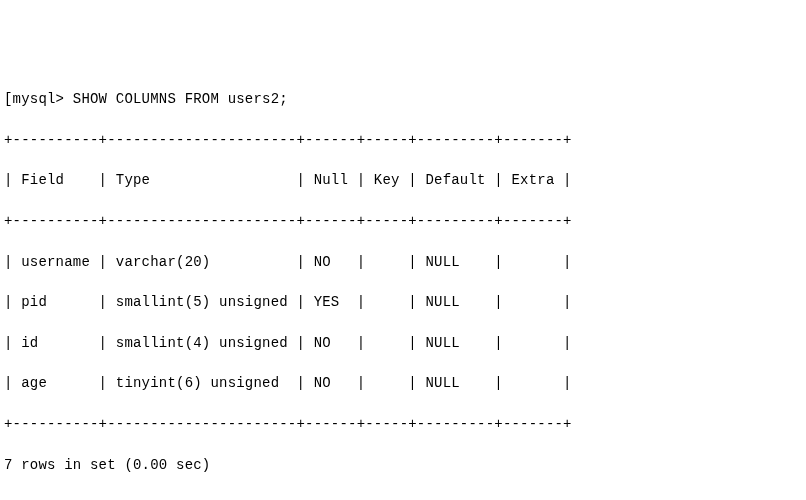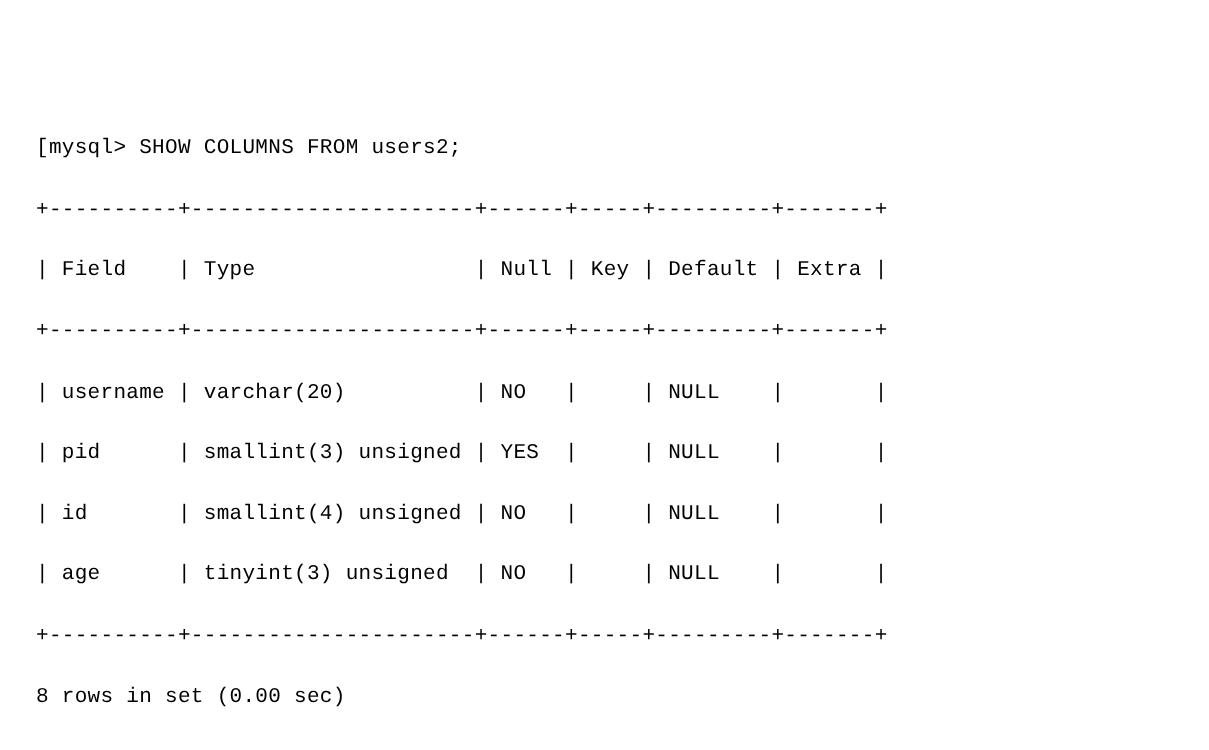--- a/index.html
+++ b/index.html
@@ -12,38 +12,37 @@
       font-size: 14px;
       line-height: 1.45;
       background: #ffffff;
       color: #000000;
       padding: 8px 0 8px 4px;
       white-space: pre;
       letter-spacing: 0.2px;
     }
     .line {
       display: block;
-      margin-left: 20px;
     }
   </style>
 </head>
 <body>
 
 
 
 <span class="line"><span>[mysql&gt; </span><span>SHOW COLUMNS FROM users2;</span></span>
 <span class="line">+----------+----------------------+------+-----+---------+-------+</span>
 <span class="line">| Field    | Type                 | Null | Key | Default | Extra |</span>
 <span class="line">+----------+----------------------+------+-----+---------+-------+</span>
 <span class="line">| username | varchar(20)          | NO   |     | NULL    |       |</span>
-<span class="line">| pid      | smallint(3) unsigned | YES  |     | NULL    |       |</span>
+<span class="line">| pid      | smallint(5) unsigned | YES  |     | NULL    |       |</span>
 <span class="line">| id       | smallint(4) unsigned | NO   |     | NULL    |       |</span>
-<span class="line">| age      | tinyint(3) unsigned  | NO   |     | NULL    |       |</span>
+<span class="line">| age      | tinyint(6) unsigned  | NO   |     | NULL    |       |</span>
 <span class="line">+----------+----------------------+------+-----+---------+-------+</span>
-<span class="line">8 rows in set (0.00 sec)</span>
+<span class="line">7 rows in set (0.00 sec)</span>
 <span class="line"> </span>
 
 
 
 
 
 
 
 
 

